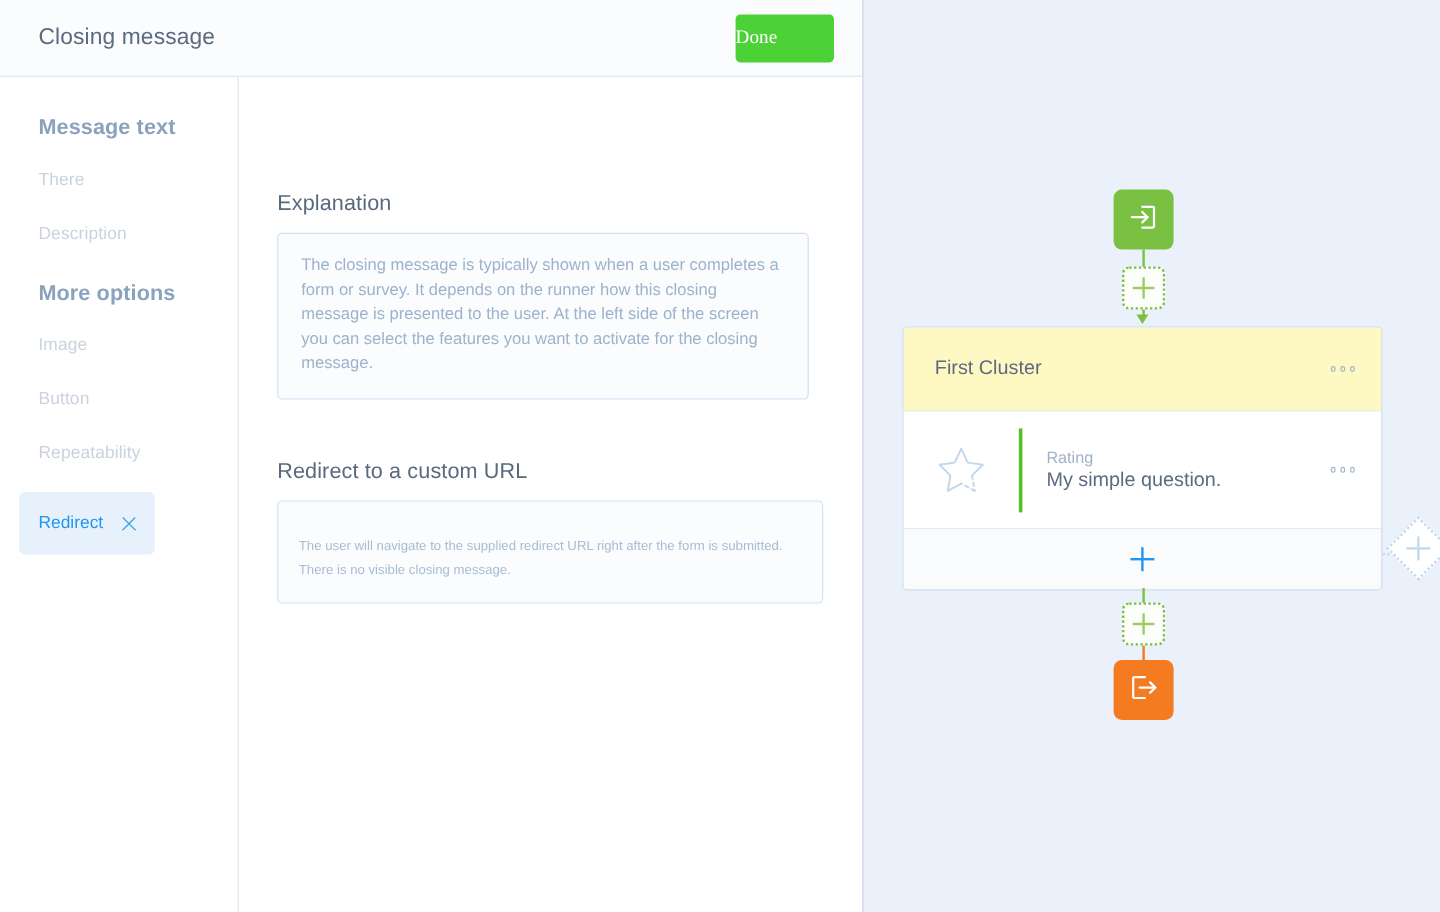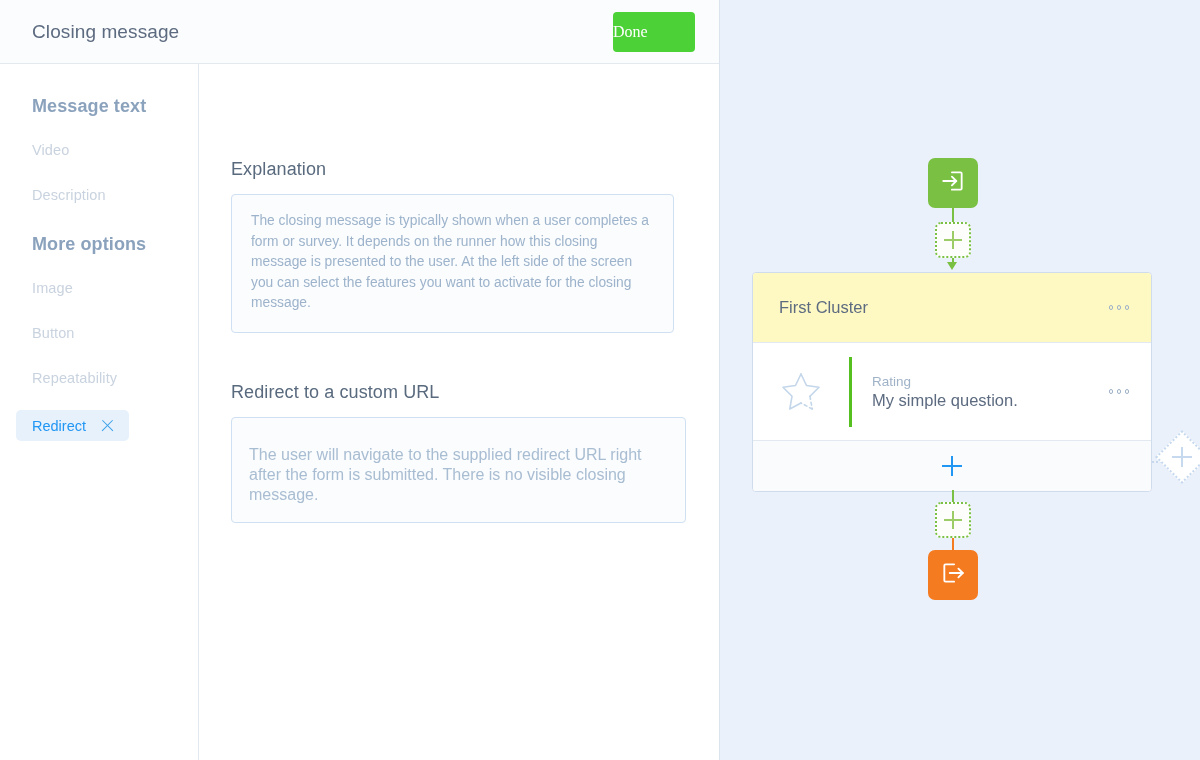--- a/index.html
+++ b/index.html
@@ -96,21 +96,21 @@
     line-height: 26px;
     margin-top: 19px;
     cursor: pointer;
     letter-spacing: .1px;
   }
 
   .side-gap { height: 24px; }
 
   .side-item-active {
     margin: 19px 0 0 16px;
-    height: 31px;
+    height: 52px;
     line-height: 40px;
     padding: 0 14px 0 16px;
     border-radius: 5px;
     background: #e6f1fc;
     color: #2196f3;
     font-size: 14.5px;
     display: inline-flex;
     align-items: center;
     gap: 14px;
     cursor: pointer;
@@ -206,21 +206,21 @@
     position: absolute;
     right: 12px;
     top: 50%;
     transform: translateY(-50%);
     width: 19px;
     height: 19px;
   }
 
   .helper-text {
     margin-top: 11px;
-    font-size: 16px;
+    font-size: 11px;
     line-height: 20px;
     color: #a9bdd2;
     width: 415px;
   }
 
   
   .flow-pane {
     position: relative;
     width: 480px;
     height: 760px;
@@ -423,21 +423,21 @@
     <div class="editor-header">
       <div class="editor-title">Closing message</div>
       <div class="header-spacer"></div>
       <button class="done-button">Done</button>
     </div>
 
     <div class="editor-body">
 
       <div class="sidebar">
         <div class="side-group-title">Message text</div>
-        <div class="side-item">Video</div>
+        <div class="side-item">There</div>
         <div class="side-item">Description</div>
 
         <div class="side-gap"></div>
 
         <div class="side-group-title">More options</div>
         <div class="side-item">Image</div>
         <div class="side-item">Button</div>
         <div class="side-item">Repeatability</div>
 
         <div class="side-item-active">

